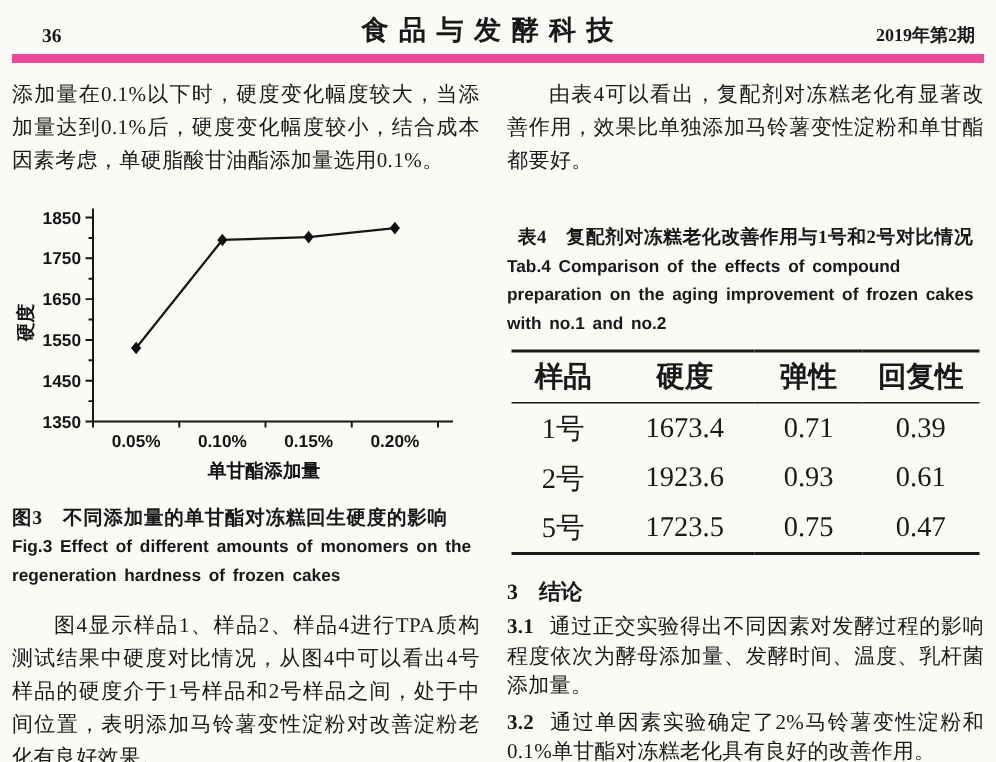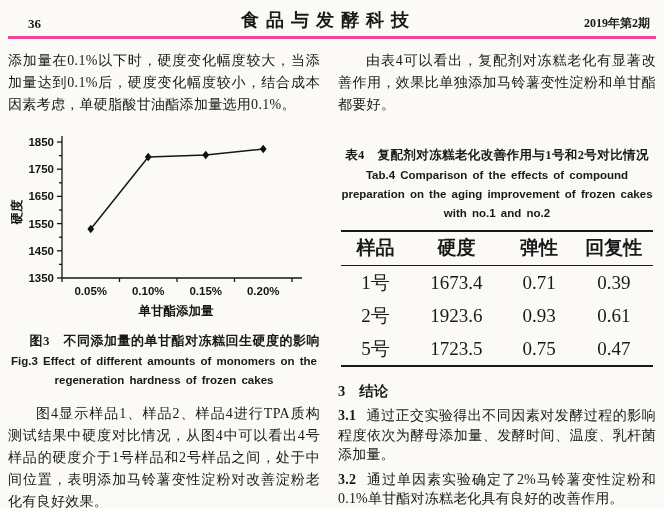--- a/index.html
+++ b/index.html
@@ -9,21 +9,21 @@
     color:#191919;
     font-family:"Liberation Serif","DejaVu Serif",serif;
     overflow:hidden;
   }
   .page { width:664px; height:508px; padding:6px 8px 0 8px; }
 
   
   .header {
     display:flex; align-items:flex-end; justify-content:space-between;
     padding:2px 4px 4px 4px;
-    border-bottom:3px solid #ec4899;
+    border-bottom:6px solid #ec4899;
   }
   .page-num { font-size:13px; font-weight:bold; padding-left:16px; }
   .journal-title { font-size:18px; font-weight:bold; letter-spacing:7px;margin-left:32px; }
   .issue { font-size:12px; font-weight:bold; padding-right:2px; }
 
   
   .content { display:flex; gap:18px; padding-top:11px; }
   .col-left  { width:312px; flex:none; }
   .col-right { flex:1; min-width:0; }
 
@@ -33,25 +33,25 @@
     letter-spacing:0.3px;
   }
   p.indent { text-indent:2em; }
 
   
   .figure { margin-top:12px; }
   svg text { fill:#141414; }
   .tick-label { font-family:"Liberation Sans","DejaVu Sans",sans-serif; font-size:11.5px; font-weight:600; }
   .axis-label { font-size:12.5px; font-weight:bold; font-family:"Liberation Serif",serif; }
   .caption-zh {
-    margin-top:8px; text-align:right;
+    margin-top:8px; text-align:left;
     font-size:13px; font-weight:bold; letter-spacing:0.5px;
   }
   .caption-en {
-    margin-top:2px; text-align:center;
+    margin-top:2px; 
     font-family:"Liberation Sans","DejaVu Sans",sans-serif;
     font-size:11.5px; font-weight:600; line-height:19px;
     word-spacing:2px;
   }
   .col-left .para2 { margin-top:13px; }
 
   
   .table-caption-zh {
     margin-top:31px; text-align:center;
     font-size:12.5px; font-weight:bold; letter-spacing:0.4px;

